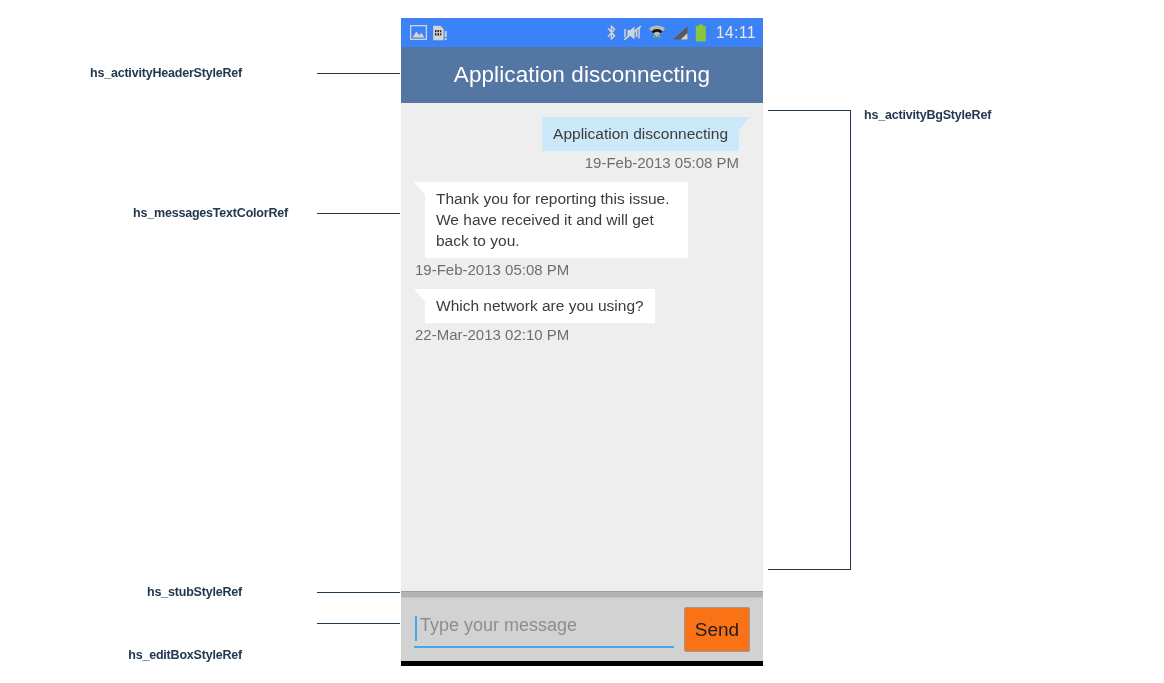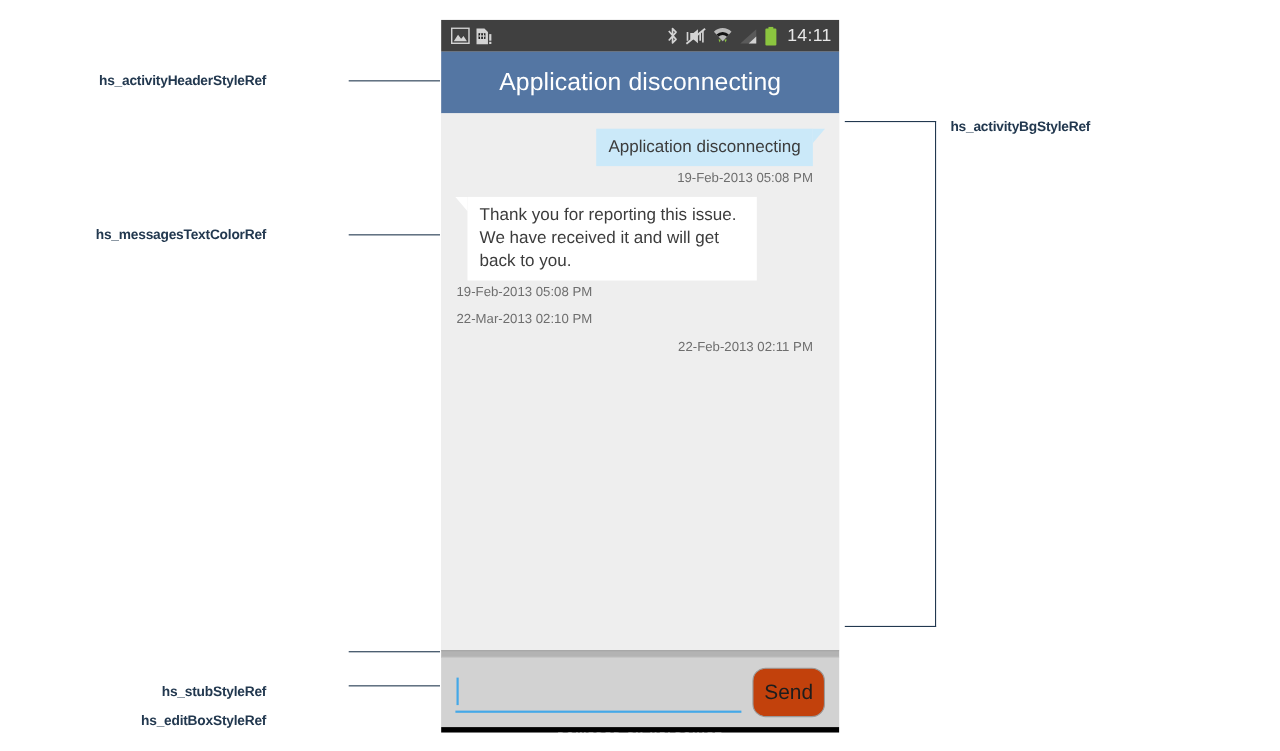--- a/index.html
+++ b/index.html
@@ -48,21 +48,21 @@
     top: 18px;
     width: 362px;
     height: 648px;
     background: #eeeeee;
     overflow: hidden;
   }
 
   
   .statusbar {
     height: 29px;
-    background: #404040;
+    background: #3b82f6;
     display: flex;
     align-items: center;
     padding: 0 7px 0 9px;
     box-sizing: border-box;
   }
   .sb-left {
     display: flex;
     align-items: center;
     gap: 5px;
     flex: 1;
@@ -141,21 +141,21 @@
   .bubble.in::after {
     content: "";
     position: absolute;
     top: 0;
     left: -11px;
     width: 0; height: 0;
     border-right: 11px solid #ffffff;
     border-bottom: 13px solid transparent;
   }
   .timestamp {
-    font-size: 12px;
+    font-size: 15px;
     color: #6e6e6e;
     margin-top: 3px;
     font-family: "Liberation Sans", sans-serif;
   }
   .msg-row.out .timestamp { padding-right: 12px; }
   .msg-row.in  .timestamp { padding-left: 2px; }
 
   
   .stub {
     height: 7px;
@@ -193,23 +193,23 @@
     position: absolute;
     left: 6px;
     top: 3px;
     font-size: 18px;
     color: #8d8d8d;
     font-family: "Liberation Sans", sans-serif;
   }
   .send-btn {
     width: 66px;
     height: 45px;
-    background: #c2410c;
+    background: #f97316;
     border: 1px solid #9a9a9a;
-    border-radius: 12px;
+    border-radius: 2px;
     color: #1d1d1d;
     font-size: 19px;
     font-family: "Liberation Sans", sans-serif;
     display: flex;
     align-items: center;
     justify-content: center;
     box-sizing: border-box;
   }
 
   
@@ -227,24 +227,24 @@
     letter-spacing: 1.6px;
     font-family: "DejaVu Sans", sans-serif;
   }
 </style>
 </head>
 <body>
 
 <div class="annot annot-left" style="right:922px; top:66px;">hs_activityHeaderStyleRef</div>
 <div class="leader" style="left:317px; top:73px; width:83px;"></div>
 
-<div class="annot annot-left" style="right:922px; top:206px;">hs_messagesTextColorRef</div>
+<div class="annot annot-left" style="right:876px; top:206px;">hs_messagesTextColorRef</div>
 <div class="leader" style="left:317px; top:213px; width:83px;"></div>
 
-<div class="annot annot-left" style="right:922px; top:585px;margin-top:37px;">hs_stubStyleRef</div>
+<div class="annot annot-left" style="right:922px; top:585px;">hs_stubStyleRef</div>
 <div class="leader" style="left:317px; top:592px; width:83px;"></div>
 
 <div class="annot annot-left" style="right:922px; top:648px;">hs_editBoxStyleRef</div>
 <div class="leader" style="left:317px; top:623px; width:83px;"></div>
 
 <div class="bracket" style="left:768px; top:110px; width:82px; height:458px;"></div>
 <div class="annot" style="left:864px; top:108px;">hs_activityBgStyleRef</div>
 
 <div class="phone">
 
@@ -316,34 +316,35 @@
       <div class="bubble out">Application disconnecting</div>
       <div class="timestamp">19-Feb-2013 05:08 PM</div>
     </div>
 
     <div class="msg-row in">
       <div class="bubble in" style="width:263px;">Thank you for reporting this issue. We have received it and will get back to you.</div>
       <div class="timestamp">19-Feb-2013 05:08 PM</div>
     </div>
 
     <div class="msg-row in">
+      <div class="bubble in">Which network are you using?</div>
       <div class="timestamp">22-Mar-2013 02:10 PM</div>
     </div>
 
     <div class="msg-row out">
-      <div class="timestamp">22-Feb-2013 02:11 PM</div>
     </div>
 
   </div>
 
   <div class="stub"></div>
 
   <div class="inputbar">
     <div class="editbox">
       <span class="caret"></span>
+      <span class="ph">Type your message</span>
     </div>
     <div class="send-btn">Send</div>
   </div>
 
   <div class="footer">
     <span class="footer-text">POWERED BY HELPSHIFT</span>
   </div>
 
 </div>
 

